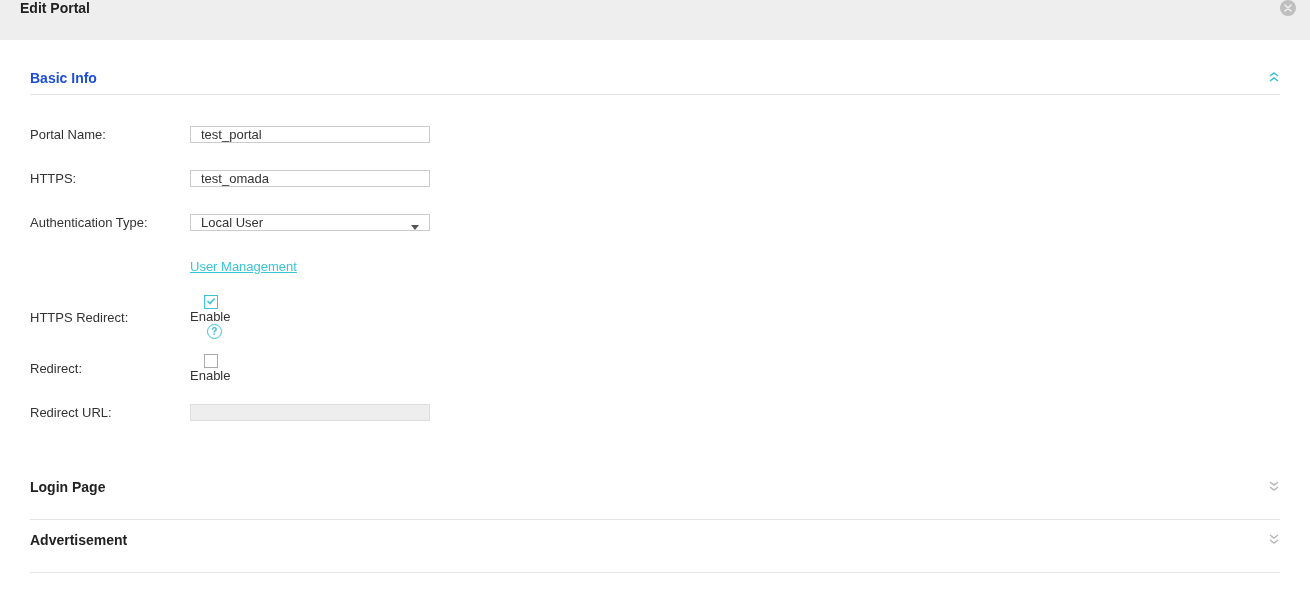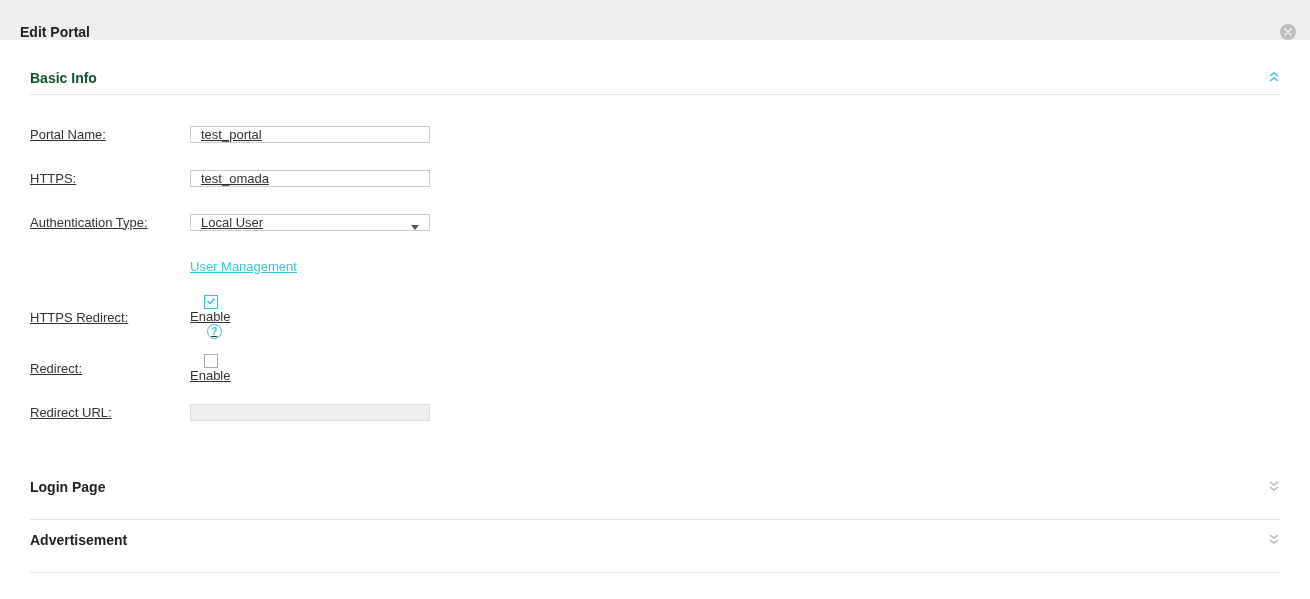--- a/index.html
+++ b/index.html
@@ -8,21 +8,21 @@
     font-family: Arial, Helvetica, sans-serif;
     font-size: 13px;
     color: #333;
     background: #fff;
     width: 1310px;
   }
   .modal-header {
     background: #eeeeee;
     height: 40px;
     display: flex;
-    align-items: flex-end;
+    align-items: flex-start;
     justify-content: space-between;
     padding: 0 14px 0 20px;
   }
   .modal-header .title {
     font-weight: bold;
     color: #222;
     font-size: 14px;
   }
   .close-btn {
     width: 16px; height: 16px;
@@ -51,21 +51,21 @@
     cursor: pointer;
   }
   .section-header.basic {
     margin-bottom: 24px;
   }
   .section-header.collapsed {
     padding-top: 12px;
     padding-bottom: 24px;
   }
   .section-title-basic {
-    color: #14532d;
+    color: #1d4ed8;
     font-weight: bold;
     font-size: 14px;
   }
   .section-title-normal {
     color: #222;
     font-weight: bold;
     font-size: 14px;
   }
   .chevrons {
     color: #b8b8b8;
@@ -73,21 +73,20 @@
     font-size: 12px;
     letter-spacing: -2px;
     line-height: 1;
   }
   .chevrons.accent { color: #39c4d8; }
   .form-row {
     display: flex;
     align-items: center;
     margin-bottom: 14px;
     min-height: 30px;
-    text-decoration: underline;
   }
   .form-label {
     width: 160px;
     flex: 0 0 160px;
     color: #333;
     font-size: 13px;
   }
   .text-input, .select-wrap, .disabled-input {
     width: 240px;
     height: 17px;

